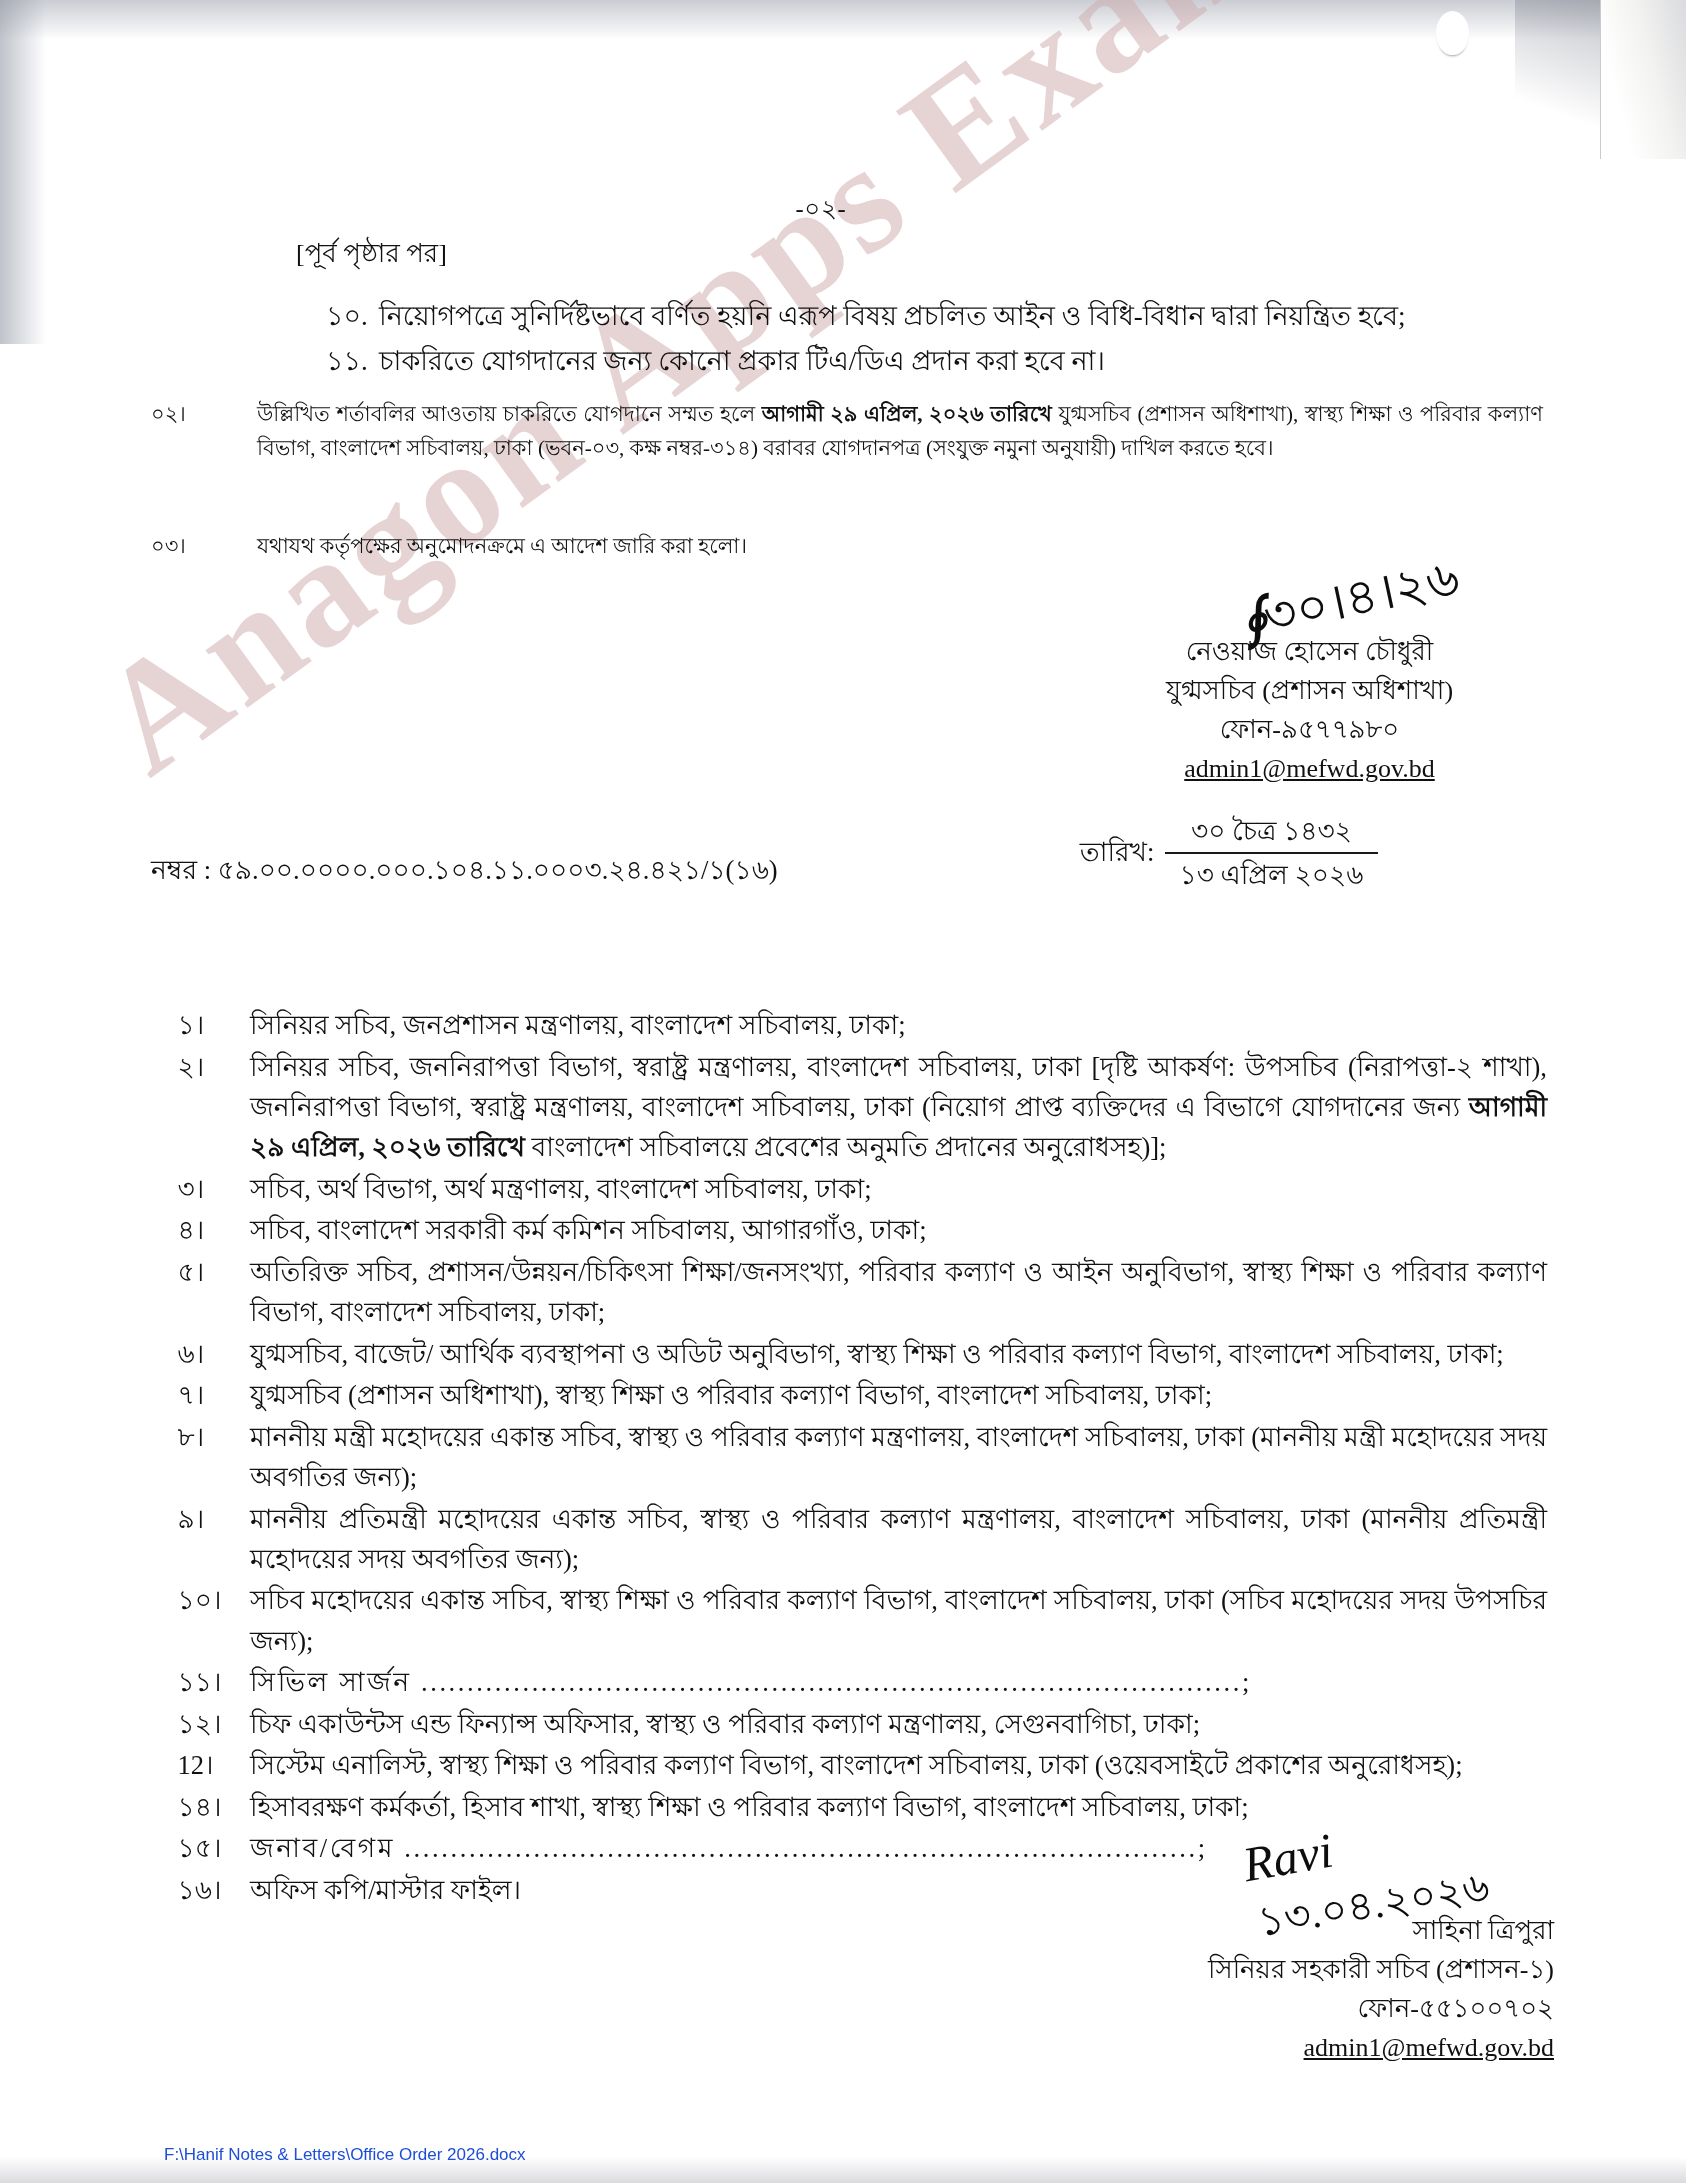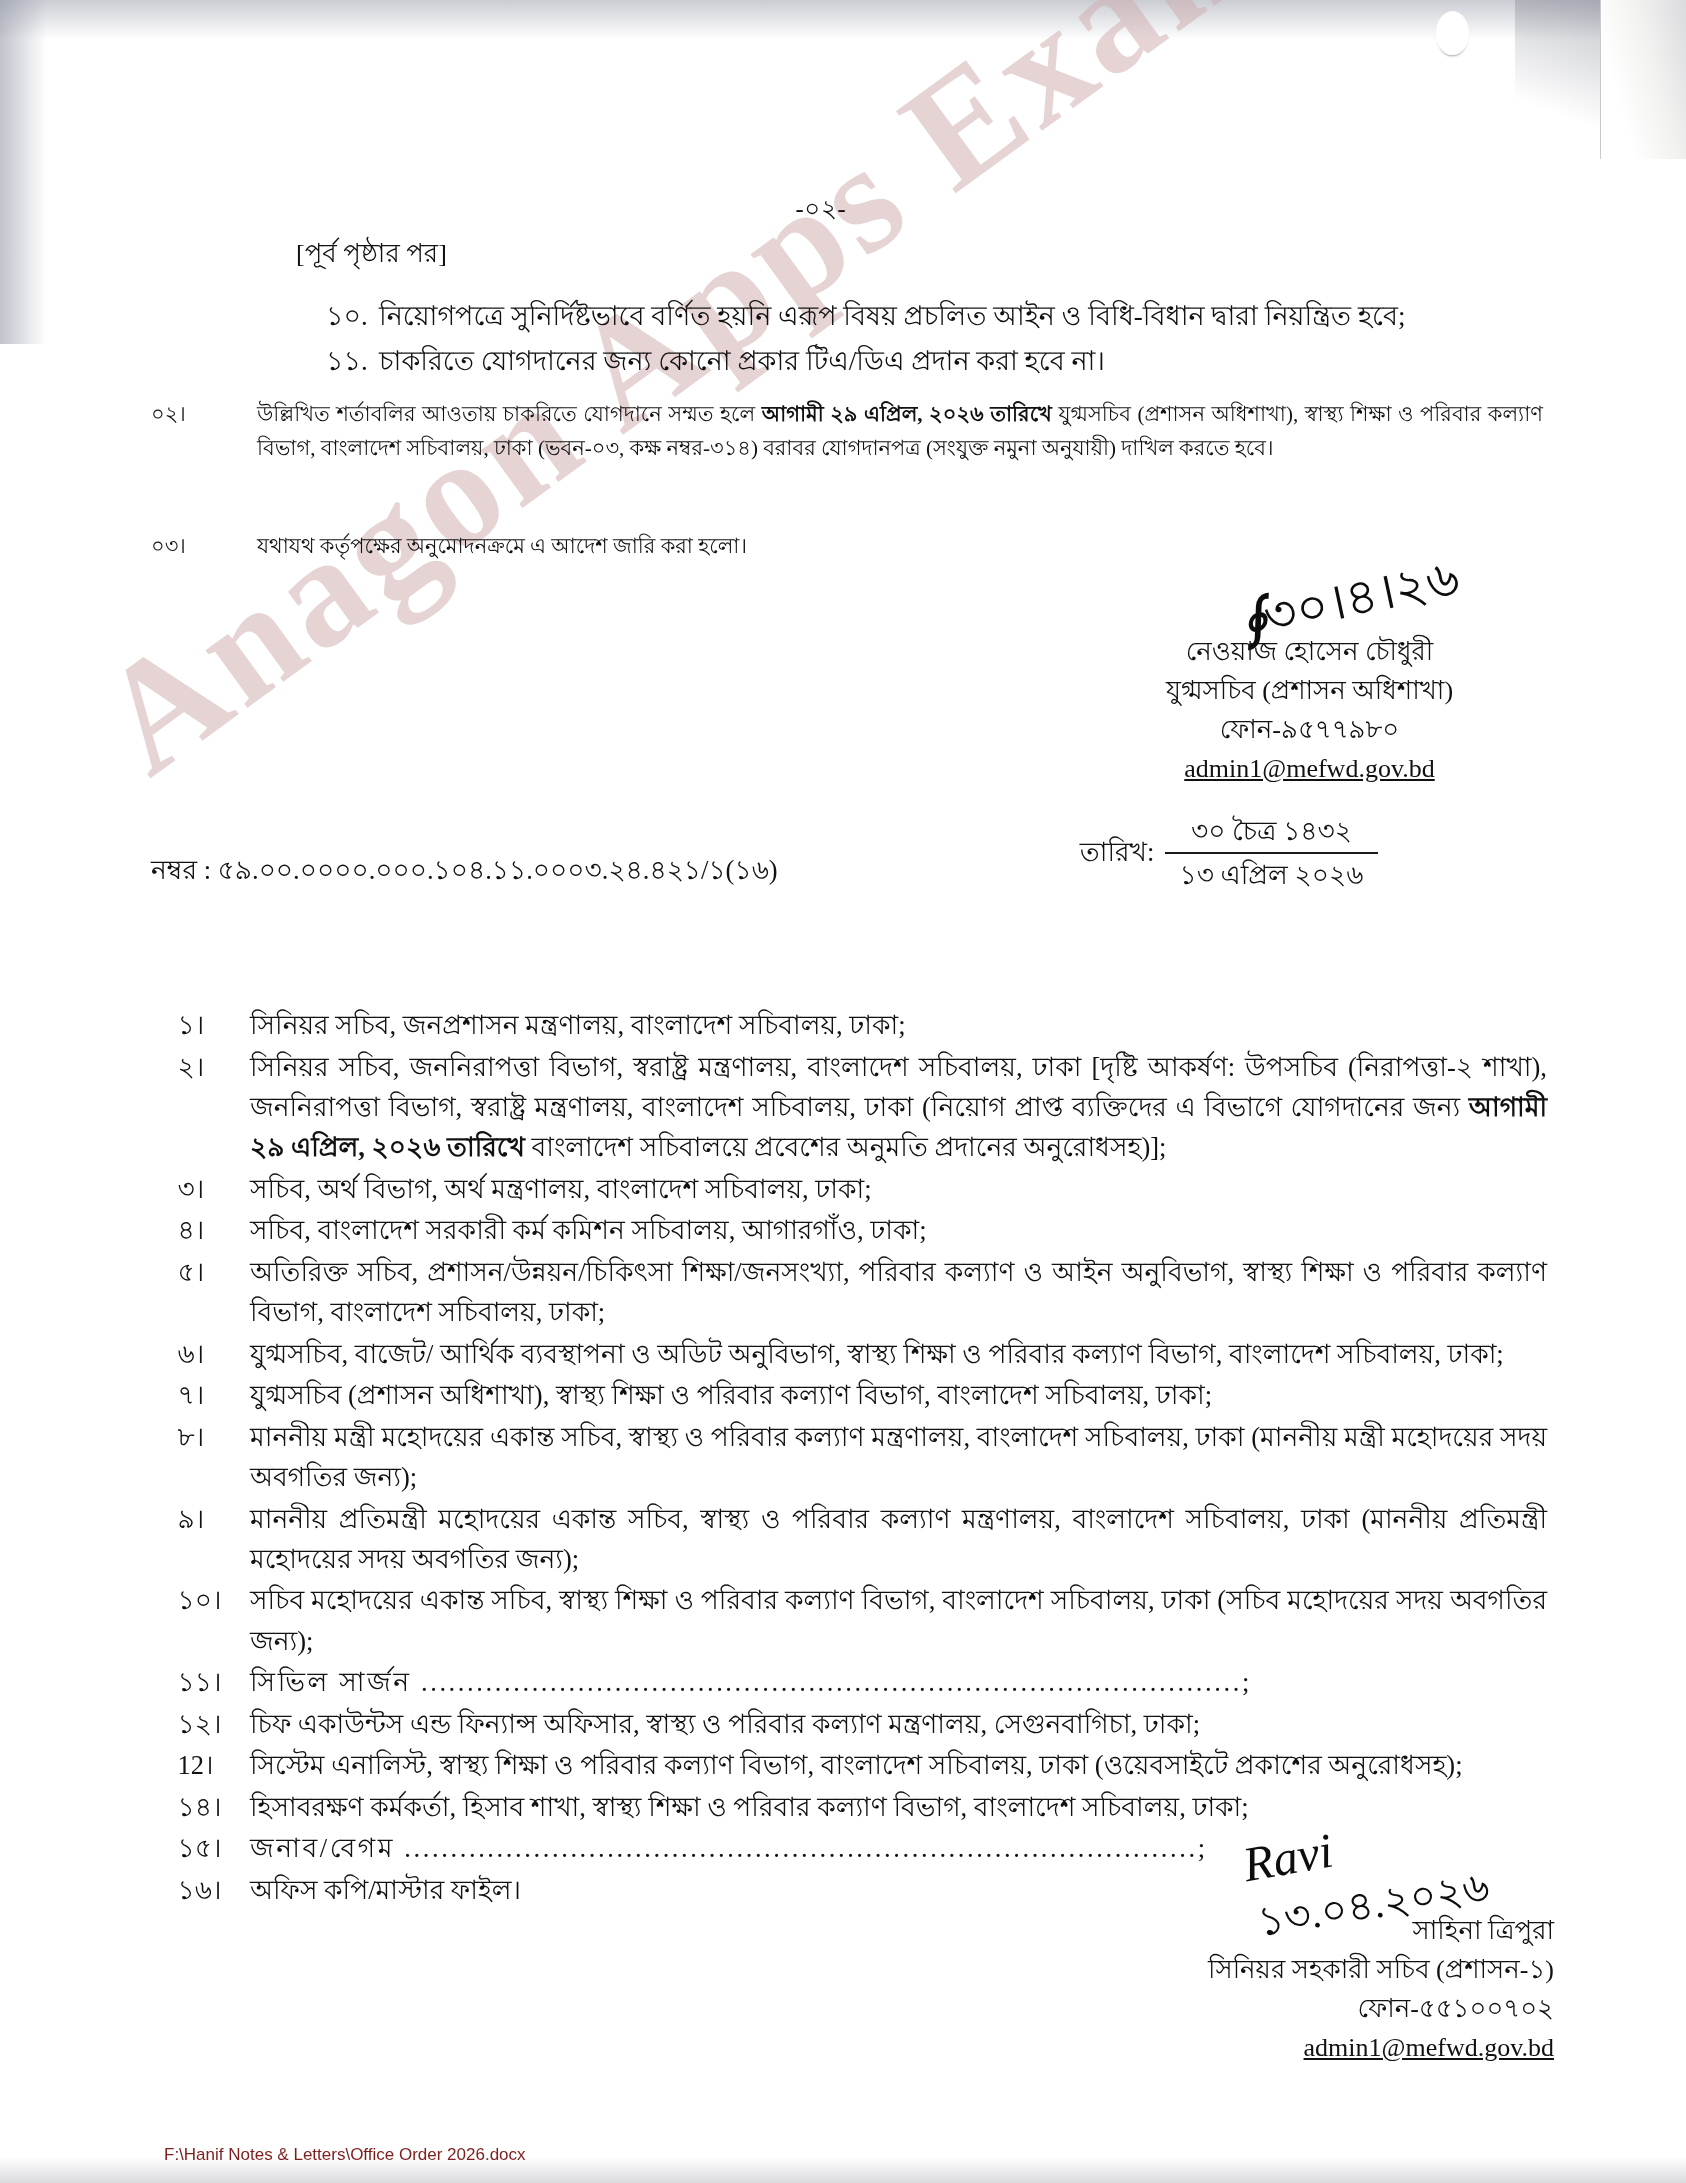--- a/index.html
+++ b/index.html
@@ -292,21 +292,21 @@
     pointer-events: none;
   }
 
   
   .footer-path {
     position: absolute;
     bottom: 18.5px;
     left: 164px;
     font-family: "Liberation Sans", "DejaVu Sans", sans-serif;
     font-size: 17px;
-    color: #7f1d1d;
+    color: #1d4ed8;
   }
 </style>
 </head>
 <body>
 
 <div class="page">
 
   <div class="scan-shadow-top"></div>
   <div class="scan-shadow-left"></div>
   <div class="scan-shadow-right"></div>
@@ -406,21 +406,21 @@
         <span class="d-text">মাননীয় মন্ত্রী মহোদয়ের একান্ত সচিব, স্বাস্থ্য ও পরিবার কল্যাণ মন্ত্রণালয়, বাংলাদেশ সচিবালয়, ঢাকা (মাননীয় মন্ত্রী মহোদয়ের সদয় অবগতির জন্য);</span>
       </div>
 
       <div class="dist-item">
         <span class="d-num">৯।</span>
         <span class="d-text">মাননীয় প্রতিমন্ত্রী মহোদয়ের একান্ত সচিব, স্বাস্থ্য ও পরিবার কল্যাণ মন্ত্রণালয়, বাংলাদেশ সচিবালয়, ঢাকা (মাননীয় প্রতিমন্ত্রী মহোদয়ের সদয় অবগতির জন্য);</span>
       </div>
 
       <div class="dist-item">
         <span class="d-num">১০।</span>
-        <span class="d-text">সচিব মহোদয়ের একান্ত সচিব, স্বাস্থ্য শিক্ষা ও পরিবার কল্যাণ বিভাগ, বাংলাদেশ সচিবালয়, ঢাকা (সচিব মহোদয়ের সদয় অবগতির জন্য);</span>
+        <span class="d-text">সচিব মহোদয়ের একান্ত সচিব, স্বাস্থ্য শিক্ষা ও পরিবার কল্যাণ বিভাগ, বাংলাদেশ সচিবালয়, ঢাকা (সচিব মহোদয়ের সদয় উপসচির জন্য);</span>
       </div>
 
       <div class="dist-item">
         <span class="d-num">১১।</span>
         <span class="d-text dots">সিভিল সার্জন .........................................................................................;</span>
       </div>
 
       <div class="dist-item">
         <span class="d-num">১২।</span>
         <span class="d-text">চিফ একাউন্টস এন্ড ফিন্যান্স অফিসার, স্বাস্থ্য ও পরিবার কল্যাণ মন্ত্রণালয়, সেগুনবাগিচা, ঢাকা;</span>

